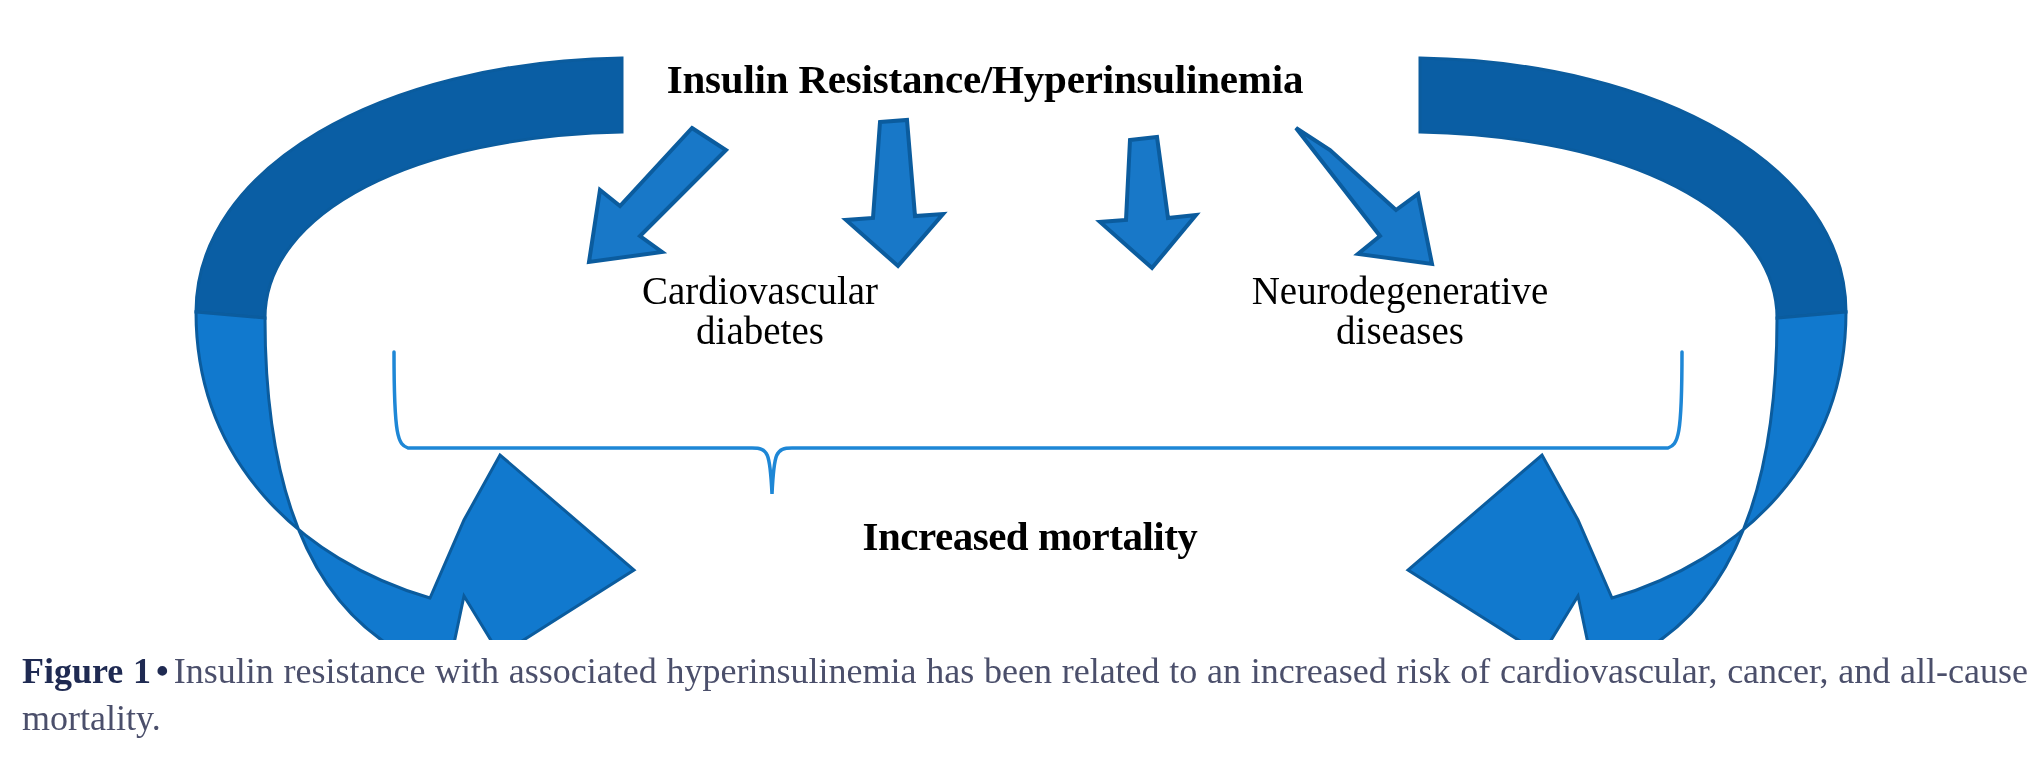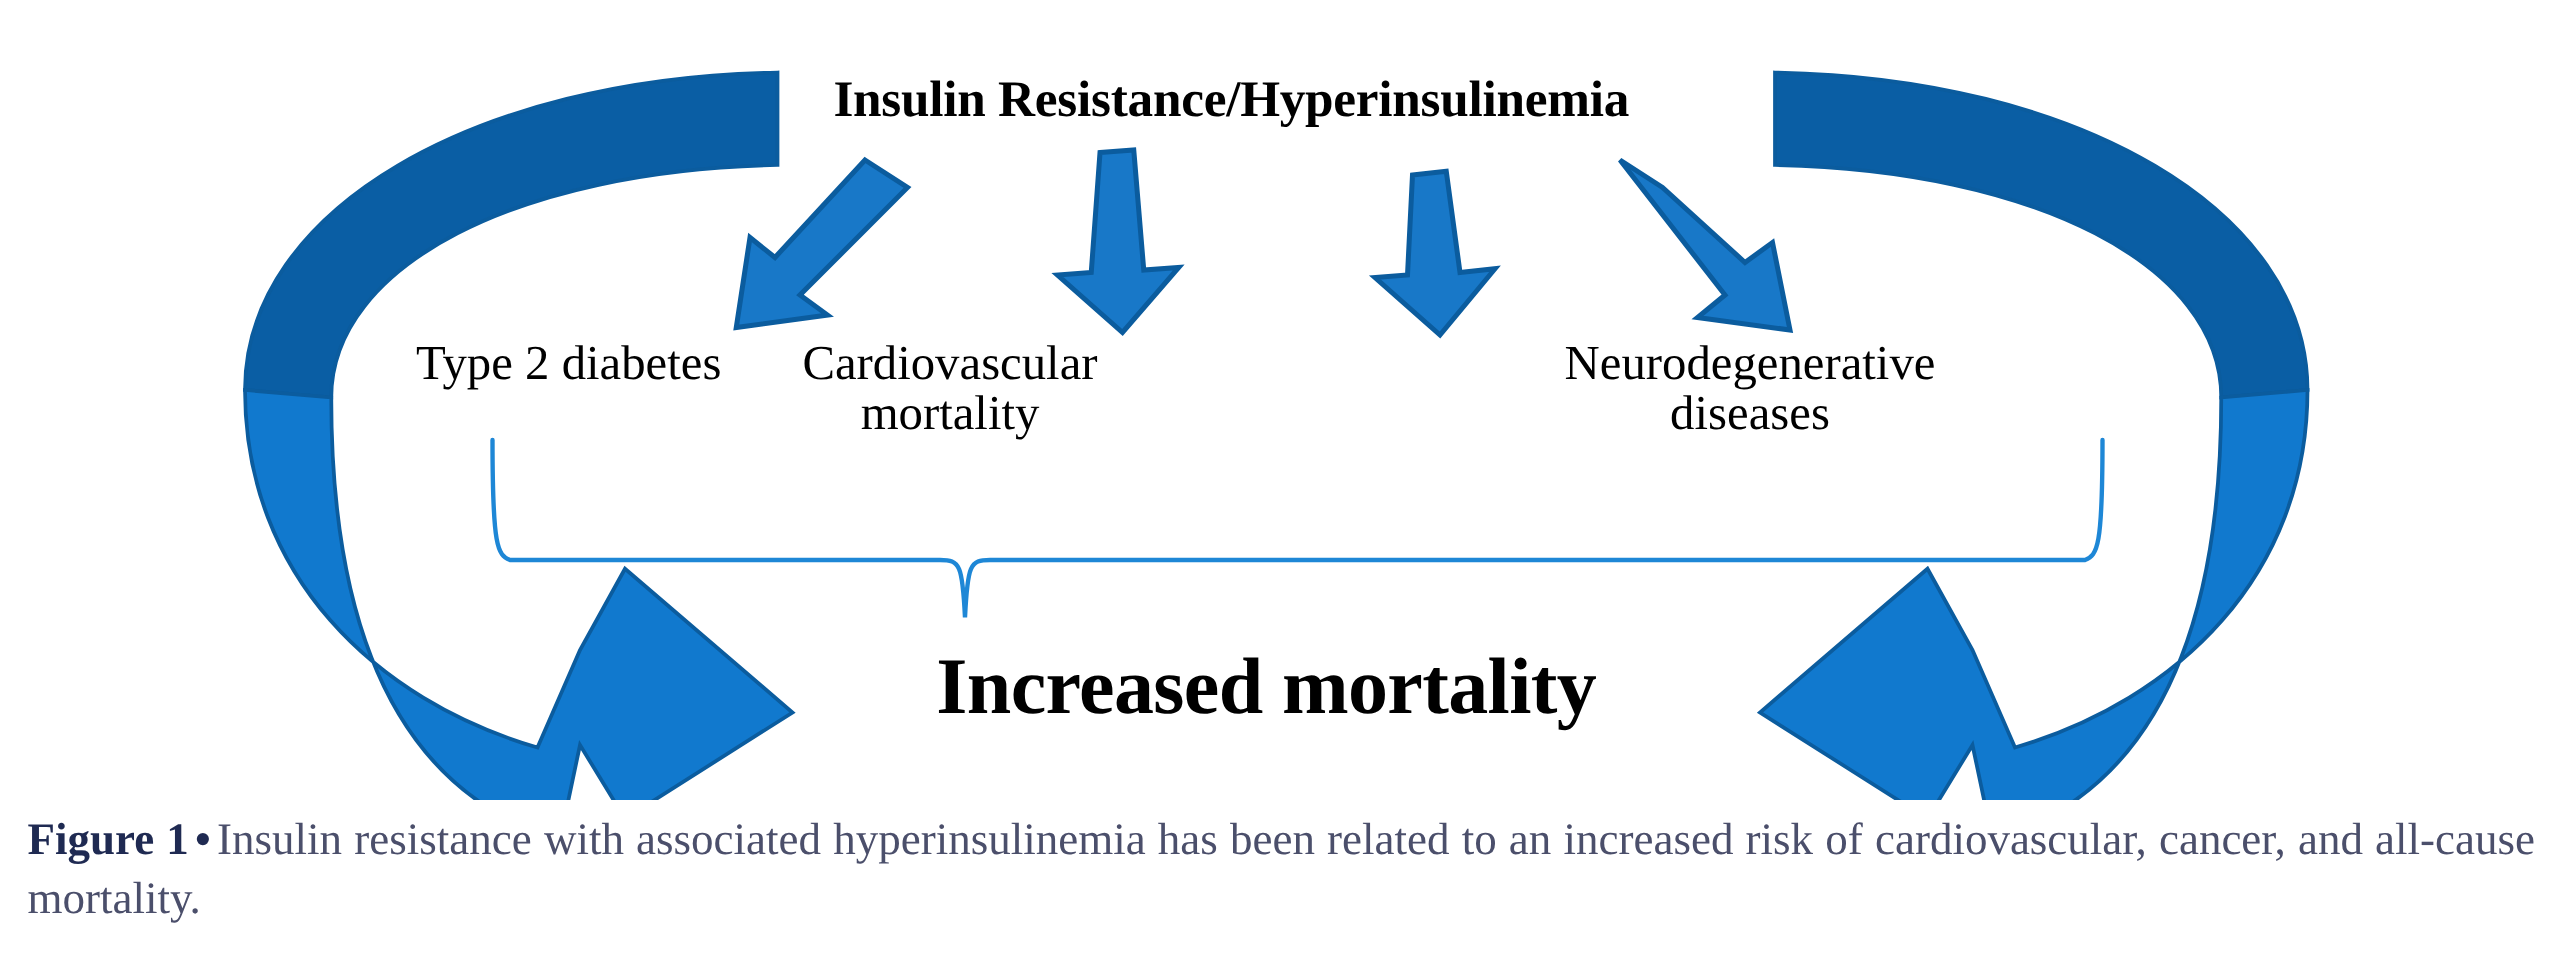--- a/index.html
+++ b/index.html
@@ -55,24 +55,24 @@
     font-weight: normal;
     line-height: 1.03;
   }
 
   #node-label-0 { left: 290px;  top: 271px; width: 330px; }
   #node-label-1 { left: 595px;  top: 271px; width: 330px; }
   #node-label-2 { left: 885px;  top: 271px; width: 290px; }
   #node-label-3 { left: 1205px; top: 271px; width: 390px; }
 
   #outcome-text {
-    left: 513px;
+    left: 530px;
     top: 515px;
     width: 1000px;
-    font-size: 64px;
+    font-size: 41px;
     font-weight: bold;
     letter-spacing: -0.5px;
   }
 
   #caption {
     position: absolute;
     left: 22px;
     top: 648px;
     width: 2006px;
     font-size: 36px;
@@ -182,24 +182,23 @@
                C 768,448 770,452 772,494
                C 774,452 776,448 792,448
                L 1668,448
                C 1678,444 1682,438 1682,352" fill="none" stroke="#1E87D6" stroke-width="3.5" stroke-linecap="round"></path>
     </g>
 
   </svg>
 
   <div class="txt" id="title-text">Insulin Resistance/Hyperinsulinemia</div>
 
-  <div class="txt node-label" id="node-label-0">Type 2 diabetes</div>
 
   <div class="txt node-label" id="node-label-1">Cardiovascular
-mortality</div>
+diabetes</div>
 
 
   <div class="txt node-label" id="node-label-3">Neurodegenerative
 diseases</div>
 
   <div class="txt" id="outcome-text">Increased mortality</div>
 
 </div>
 
 <div id="caption">

